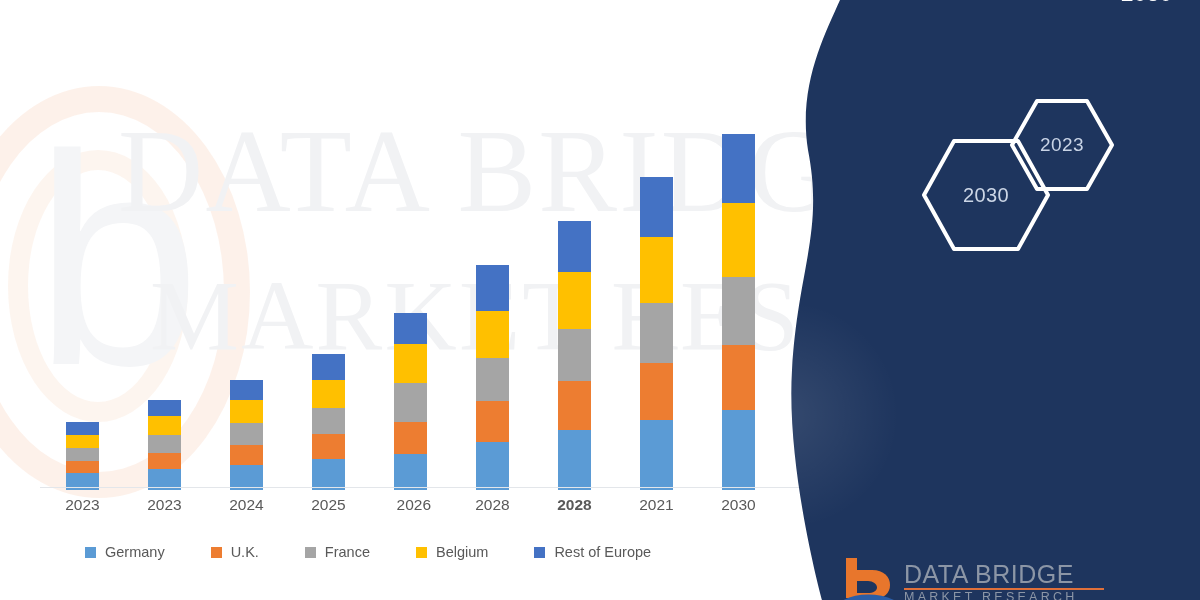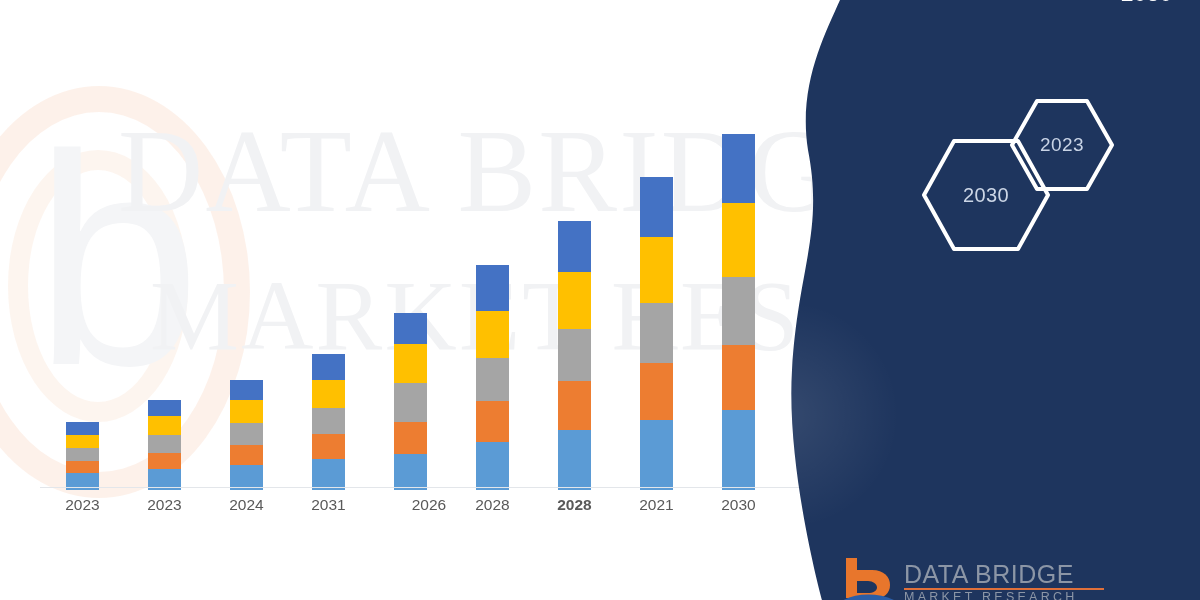--- a/index.html
+++ b/index.html
@@ -201,28 +201,50 @@
             <div class="seg" style="height: 80px; background: rgb(91, 155, 213);"></div>
           </div>
         </div>
     </div>
 
     <div class="axis-line"></div>
     <div class="x-labels" id="x-labels">
         <div class="x-tick" style="left: 5.5px;">2023</div>
         <div class="x-tick" style="left: 87.5px;">2023</div>
         <div class="x-tick" style="left: 169.5px;">2024</div>
-        <div class="x-tick" style="left: 251.5px;">2031</div>
-        <div class="x-tick" style="left: 352px;">2026</div>
+        <div class="x-tick" style="left: 251.5px;">2025</div>
+        <div class="x-tick" style="left: 317px; text-align: right;">2026</div>
         <div class="x-tick" style="left: 415.5px;">2028</div>
         <div class="x-tick" style="left: 497.5px; font-weight: bold;">2028</div>
         <div class="x-tick" style="left: 579.5px;">2021</div>
         <div class="x-tick" style="left: 661.5px;">2030</div>
       </div>
 
+    <div class="legend" id="legend">
+        <div class="legend-item">
+          <span class="legend-swatch" style="background: rgb(91, 155, 213);"></span>
+          <span class="legend-label">Germany</span>
+        </div>
+        <div class="legend-item">
+          <span class="legend-swatch" style="background: rgb(237, 125, 49);"></span>
+          <span class="legend-label">U.K.</span>
+        </div>
+        <div class="legend-item">
+          <span class="legend-swatch" style="background: rgb(165, 165, 165);"></span>
+          <span class="legend-label">France</span>
+        </div>
+        <div class="legend-item">
+          <span class="legend-swatch" style="background: rgb(255, 192, 0);"></span>
+          <span class="legend-label">Belgium</span>
+        </div>
+        <div class="legend-item">
+          <span class="legend-swatch" style="background: rgb(68, 114, 196);"></span>
+          <span class="legend-label">Rest of Europe</span>
+        </div>
+      </div>
   </div>
 
   <div class="navy-fallback"></div>
   <div class="navy-panel">
     <div class="navy-glow"></div>
   </div>
 
   <div class="panel-heading">2030</div>
 
   <div class="hex hex-2030">

